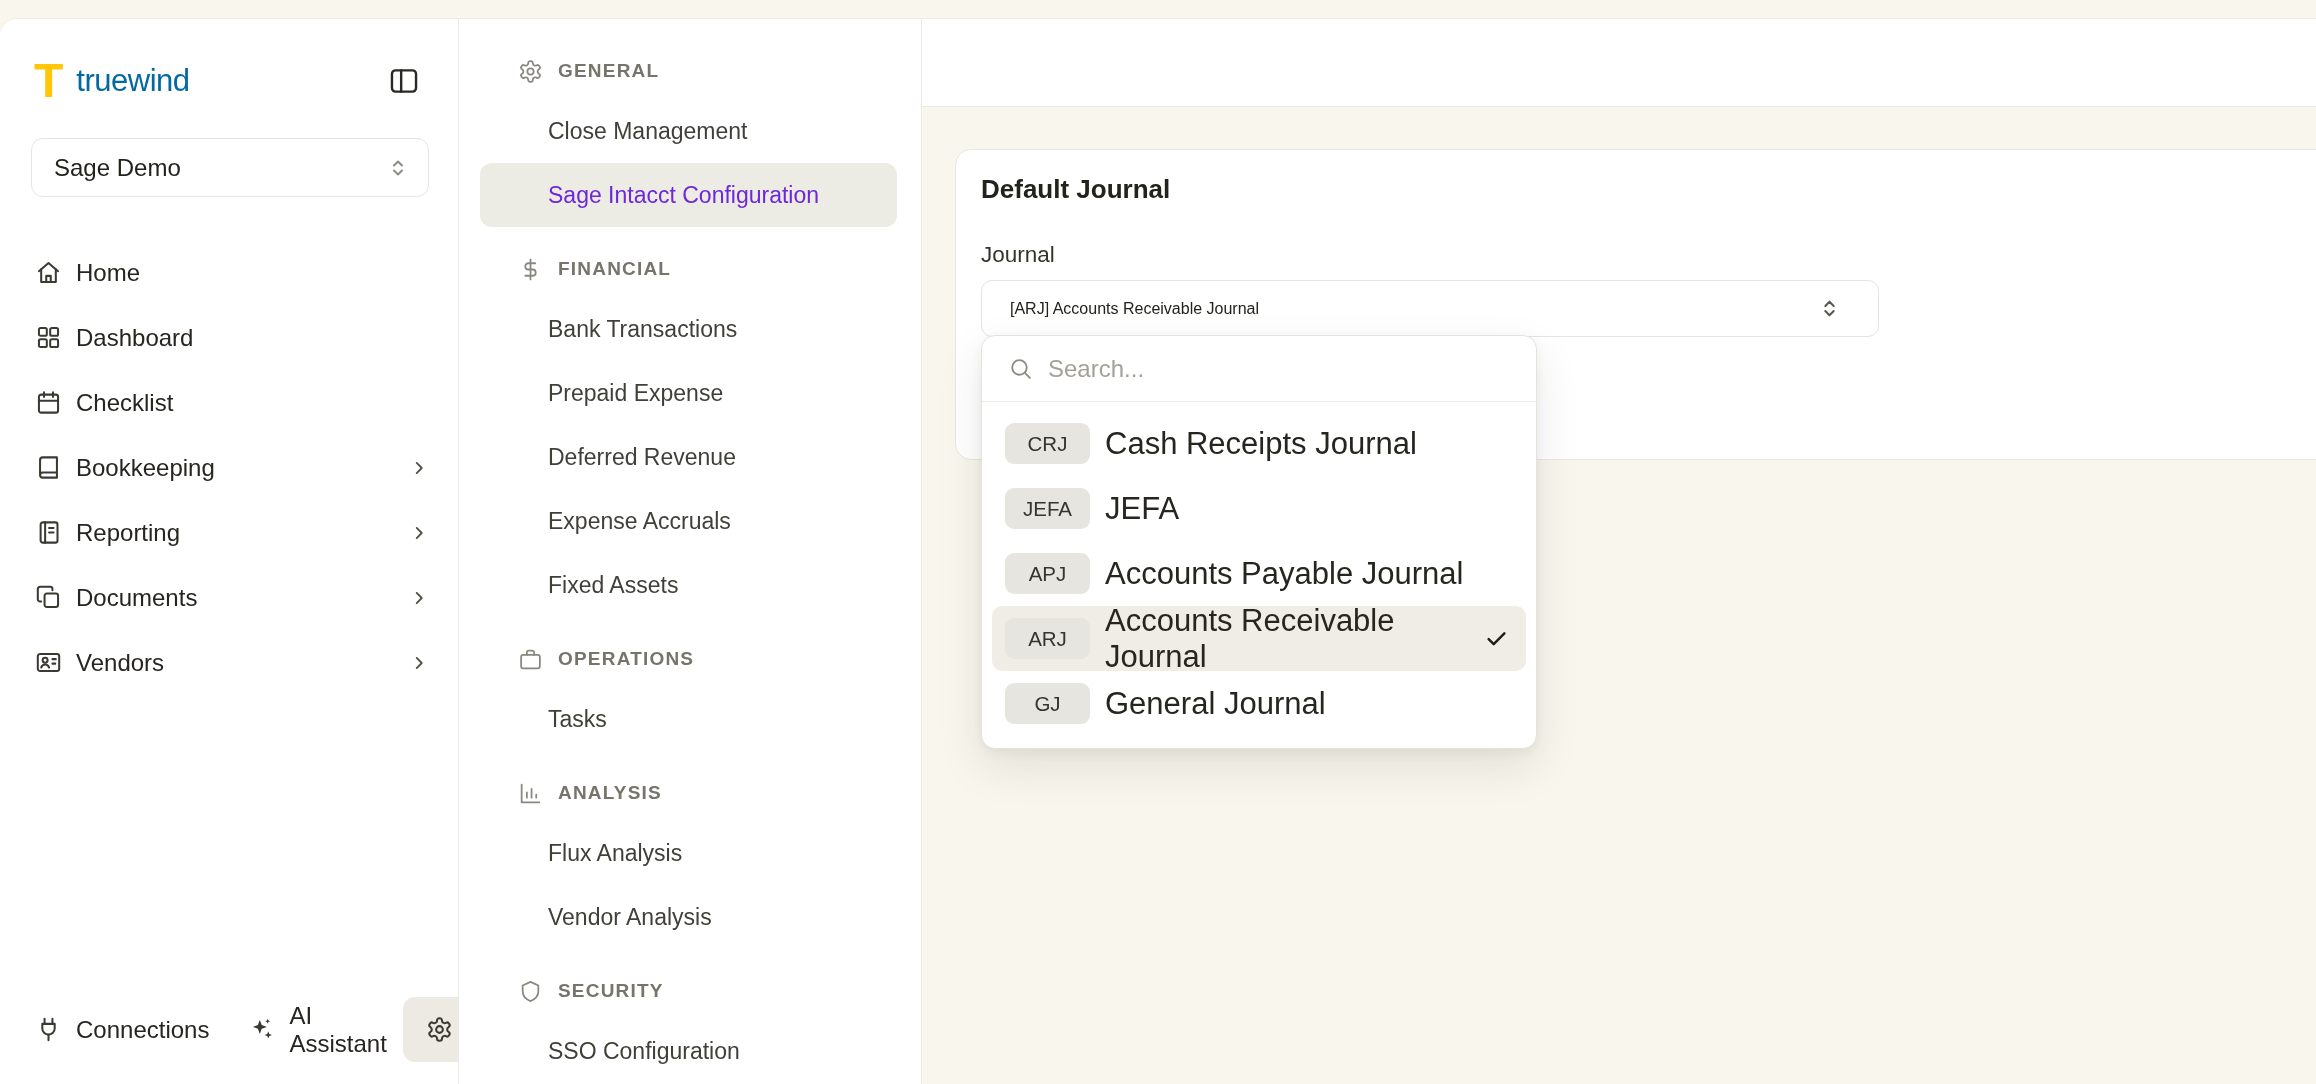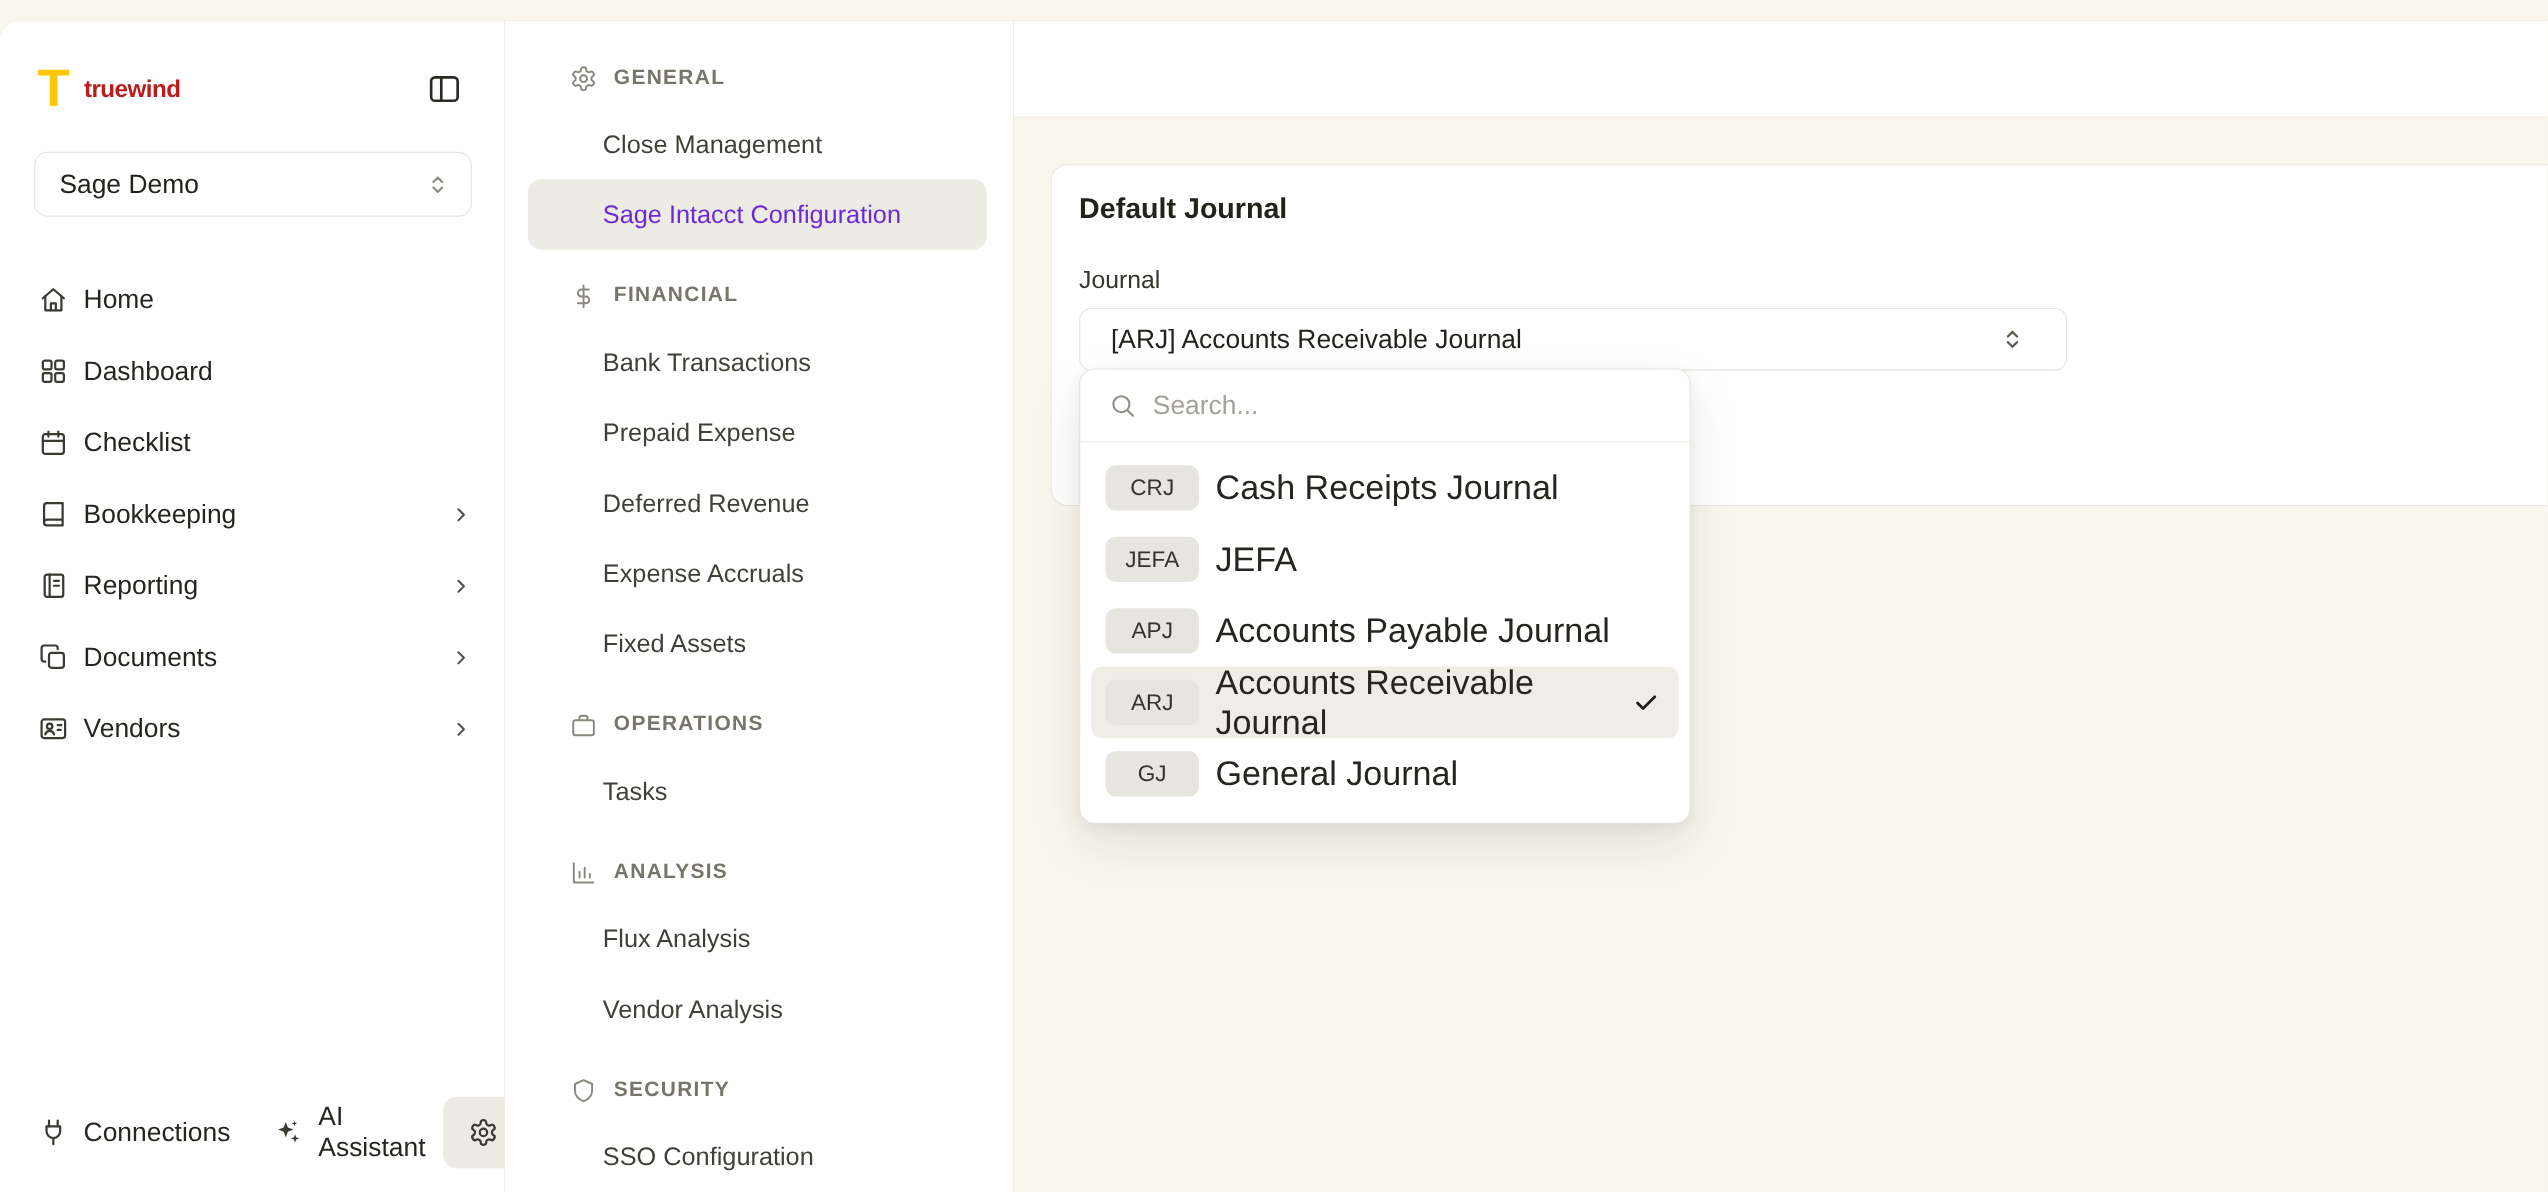--- a/index.html
+++ b/index.html
@@ -7,21 +7,21 @@
   body{background:#F8F6ED;font-family:"Liberation Sans",sans-serif;color:#23221C;position:relative}
   svg{display:block;flex:none}
   button{font-family:inherit}
 
   .app{position:absolute;top:18px;left:0;right:0;bottom:0;background:#fff;border-top-left-radius:18px;border-top:1px solid #EDEBE3;display:flex}
 
   
   .sidebar{width:459px;flex:none;display:flex;flex-direction:column;border-right:1.5px solid #ECEAE3;border-top-left-radius:18px;background:#fff}
   .sidebar-header{height:104px;padding:20px 37px 0 34px;display:flex;align-items:center}
   .logo-mark{font-size:48px;font-weight:800;color:#FFC60A;line-height:1}
-  .logo-text{font-size:22px;font-weight:700;color:#b91c1c;margin-left:13px;letter-spacing:-0.5px}
+  .logo-text{font-size:31px;font-weight:400;color:#0369a1;margin-left:13px;letter-spacing:-0.5px}
   .panel-toggle{margin-left:auto;background:none;border:none;color:#2A2924;width:34px;height:34px;cursor:pointer;padding:0}
   .workspace{margin:15px 29px 0 31px;height:59px;border:1.5px solid #E7E5DE;border-radius:12px;background:#fff;display:flex;align-items:center;padding:0 18px 0 22px;font-size:24px;font-weight:500;color:#23221C;cursor:pointer;text-align:right}
   .workspace .chev-ud{margin-left:auto;color:#8E8C83;width:24px;height:24px}
   .nav{margin-top:43px;display:flex;flex-direction:column}
   .nav-item{height:65px;display:flex;align-items:center;padding:0 28px 0 35px;cursor:pointer}
   .nav-item .icon{width:27px;height:27px;color:#3A3932;margin-right:14px}
   .nav-label{font-size:24px;color:#26251F}
   .nav-item .chev{margin-left:auto;width:22px;height:22px;color:#514F48}
   .footer{margin-top:auto;padding:0 12px 22px;display:flex;flex-direction:row}
   .footer .nav-item{padding:0 16px 0 23px;border-radius:12px}
@@ -36,21 +36,21 @@
   .snav-header span{font-size:19px;font-weight:600;letter-spacing:1.2px;color:#76746B}
   .snav-item{height:64px;margin:0 24px 0 21px;padding-left:68px;display:flex;align-items:center;border-radius:12px;font-size:23px;color:#403F38;cursor:pointer}
   .snav-item.active{background:#ECEBE4;color:#6d28d9;font-weight:500}
 
   
   .main{flex:1;position:relative;background:#F8F6ED;min-width:0}
   .main-header{height:88px;background:#fff;border-bottom:1.5px solid #EBE9E1}
   .card{position:absolute;left:33px;top:130px;width:1440px;height:311px;background:#fff;border:1.5px solid #E9E7E0;border-radius:16px;padding:24px 24px 0 25px}
   .card-title{font-size:26px;font-weight:700;color:#23221B;line-height:30px}
   .field-label{display:block;margin-top:37px;font-size:22.5px;font-weight:500;color:#34332C;line-height:28px}
-  .select{margin-top:11px;width:898px;height:57px;border:1.5px solid #E6E4DC;border-radius:11px;background:#fff;display:flex;align-items:center;padding:0 36px 0 28px;font-size:24px;color:#23221C;cursor:pointer;text-align:center}
+  .select{margin-top:11px;width:898px;height:57px;border:1.5px solid #E6E4DC;border-radius:11px;background:#fff;display:flex;align-items:center;padding:0 36px 0 28px;font-size:16px;color:#23221C;cursor:pointer;text-align:center}
   .select .chev-ud{margin-left:auto;color:#5B594F;width:25px;height:25px}
 
   
   .popover{position:absolute;left:59px;top:316px;width:556px;background:#fff;border:1px solid #E5E3DB;border-radius:14px;box-shadow:0 18px 45px rgba(40,37,25,.10),0 4px 12px rgba(40,37,25,.05);z-index:5;overflow:hidden}
   .search-row{height:66px;display:flex;align-items:center;gap:15px;padding:0 16px 0 26px;border-bottom:1.5px solid #EDEBE4}
   .search-row svg{width:25px;height:25px;color:#8E8C82}
   .search-input{border:none;outline:none;flex:1;font-size:24px;font-family:inherit;color:#23221C;background:transparent}
   .search-input::placeholder{color:#A3A198}
   .options{padding:9px 10px 12px}
   .option{height:65px;display:flex;align-items:center;gap:15px;padding:0 16px 0 13px;border-radius:10px;cursor:pointer}

